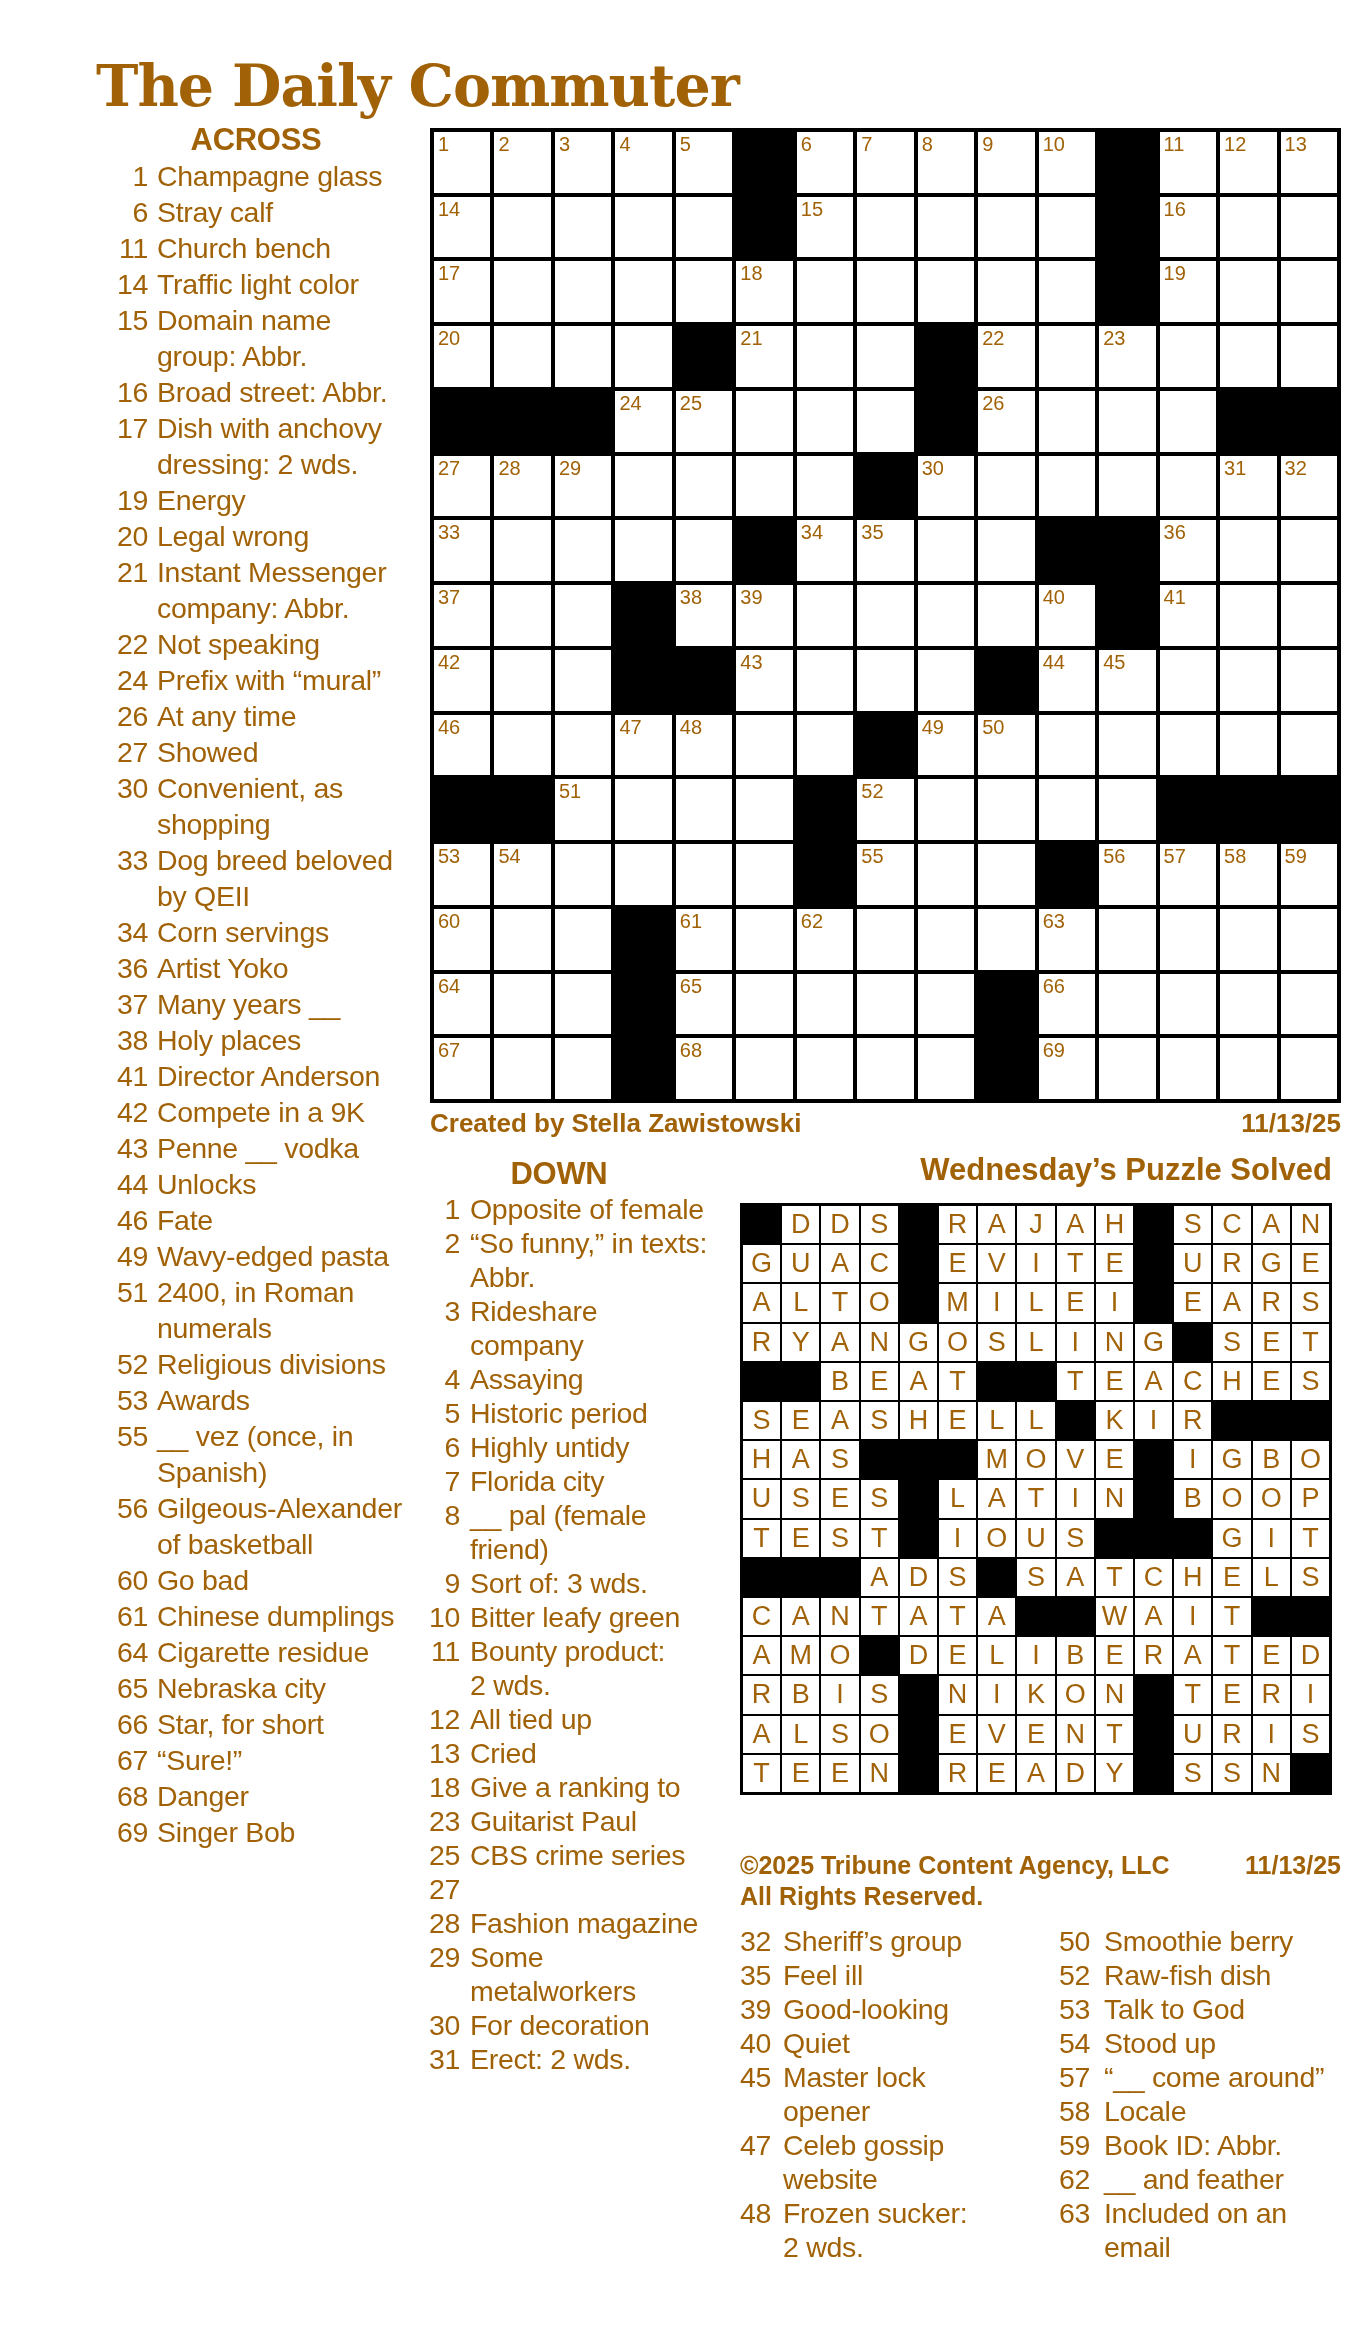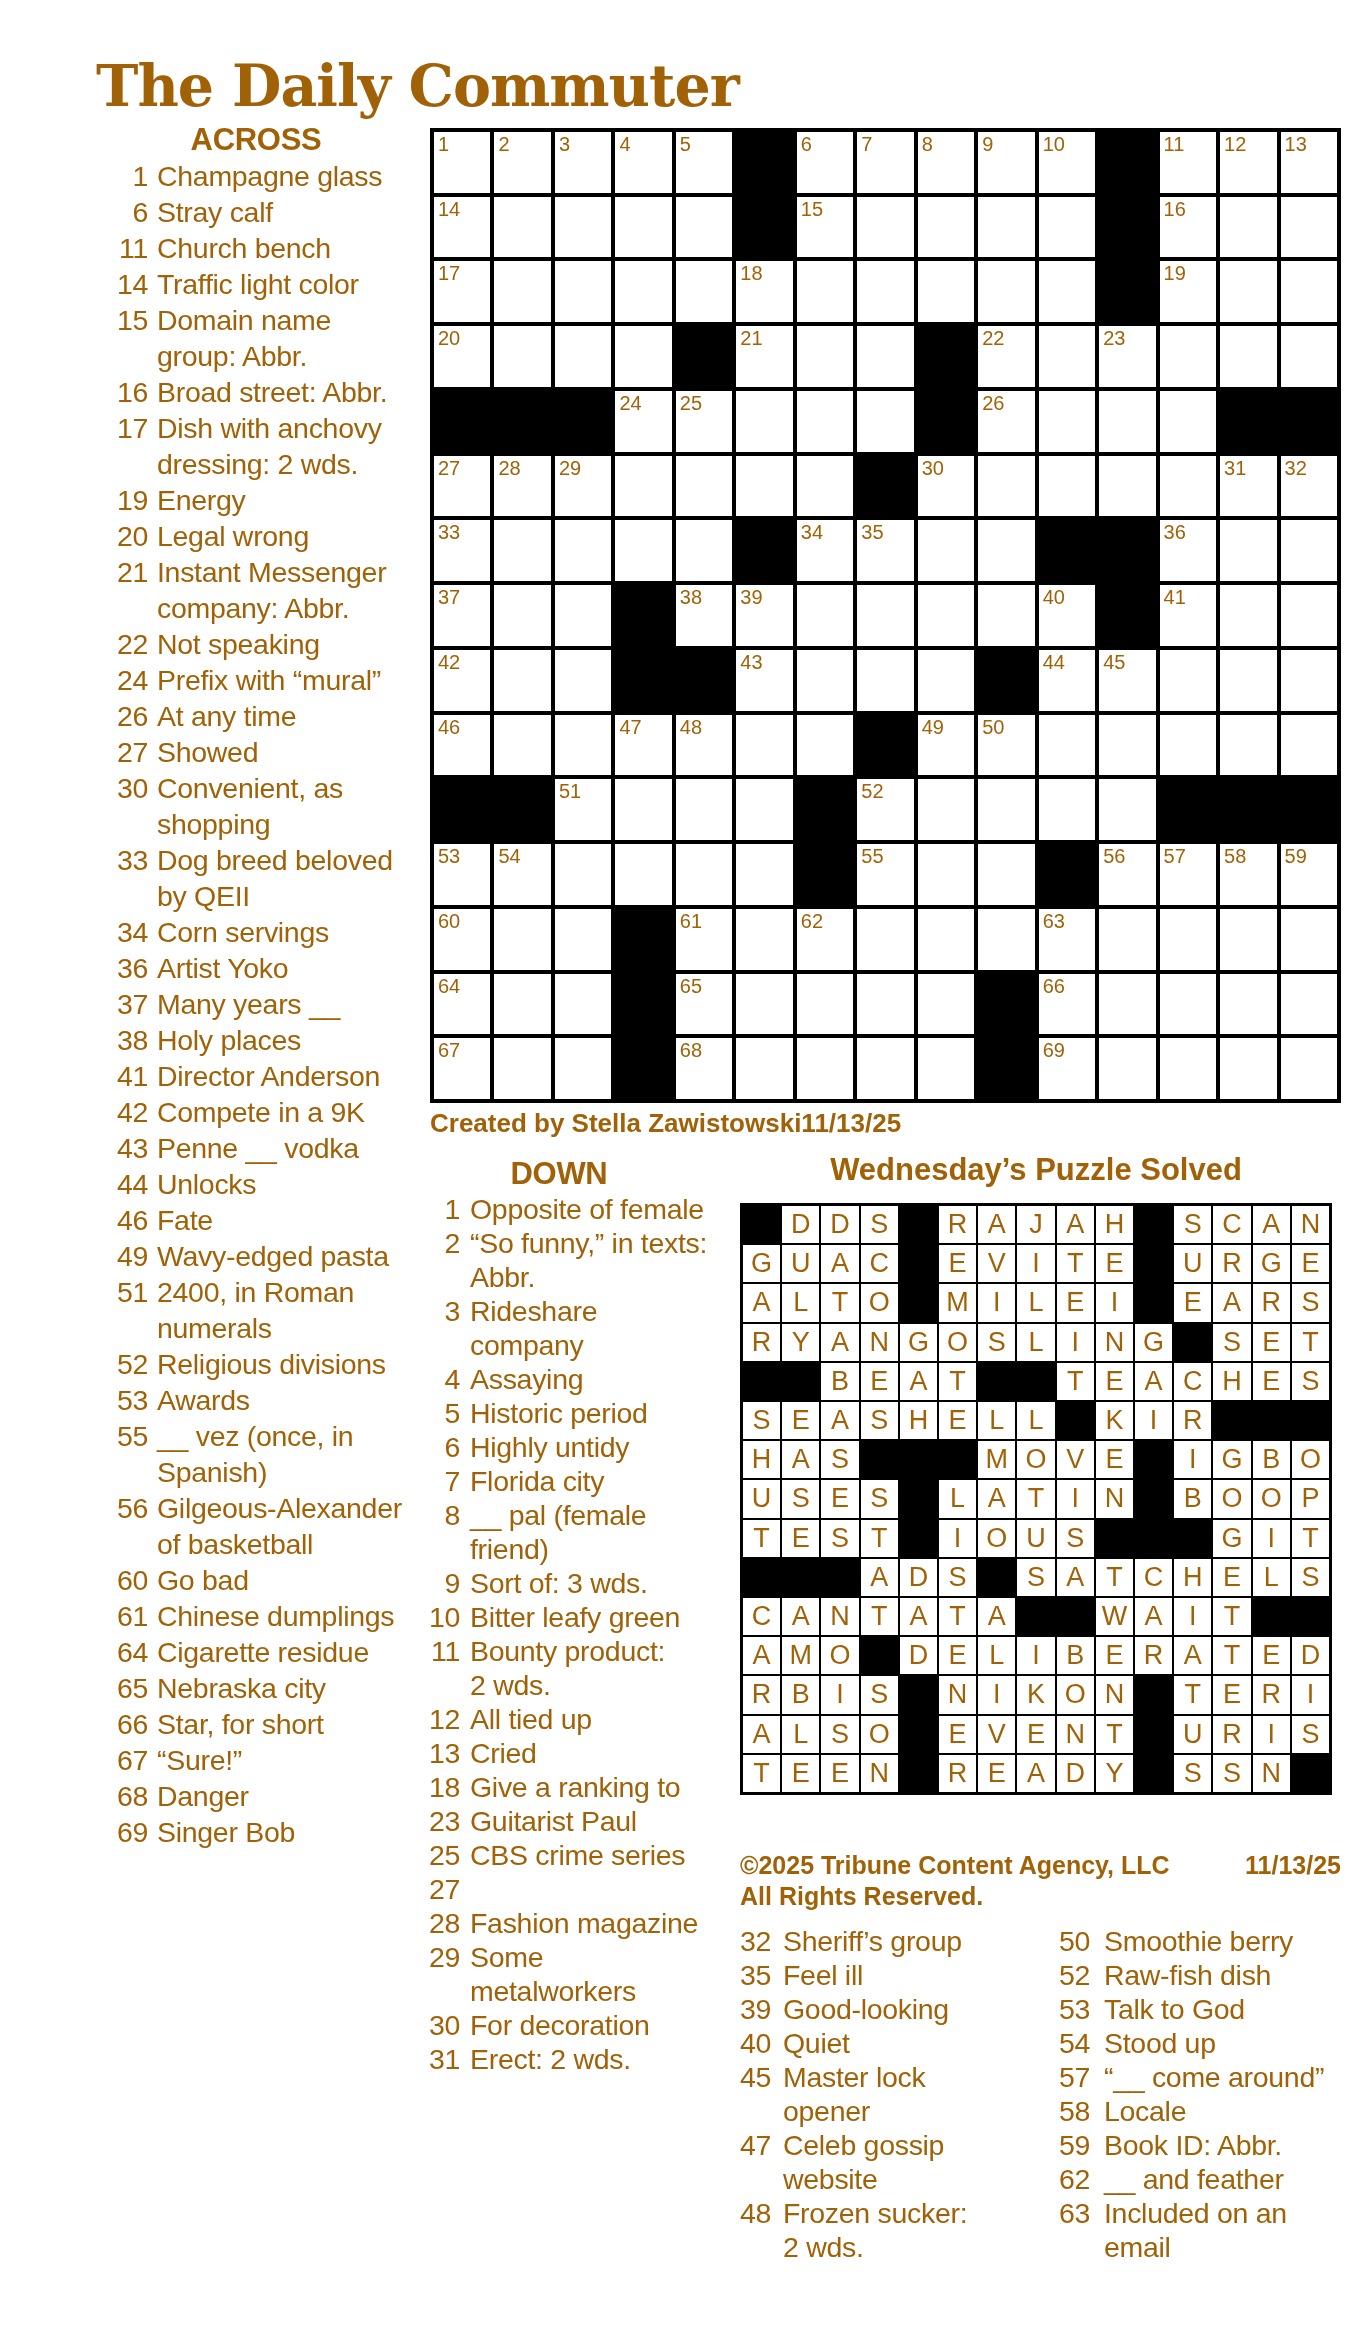--- a/index.html
+++ b/index.html
@@ -22,23 +22,23 @@
   #down-col3 .clue{grid-template-columns:50px 1fr;column-gap:14px;}
   
   #grid{position:absolute;left:430px;top:128px;width:911px;height:975px;box-sizing:border-box;
         border:4px solid #000;background:#000;display:grid;
         grid-template-columns:repeat(15,1fr);grid-template-rows:repeat(15,1fr);gap:4px;}
   #grid .cell{background:#fff;position:relative;}
   #grid .cell.black{background:#000;}
   #grid .cnum{position:absolute;top:0px;left:4px;font-size:20px;line-height:24px;}
   
   #byline-row{position:absolute;left:430px;top:1108px;width:911px;display:flex;
-              justify-content:flex-start;font-weight:700;font-size:26px;}
+              justify-content:space-between;font-weight:700;font-size:26px;}
   
-  #solved-header{position:absolute;left:740px;top:1152px;width:592px;text-align:center;
+  #solved-header{position:absolute;left:740px;top:1152px;width:592px;text-align:right;
                  font-weight:700;font-size:31px;}
   #solved{position:absolute;left:740px;top:1203px;width:592px;height:592px;box-sizing:border-box;
           border:3px solid #000;background:#000;display:grid;
           grid-template-columns:repeat(15,1fr);grid-template-rows:repeat(15,1fr);gap:2px;}
   #solved .scell{background:#fff;display:flex;align-items:center;justify-content:center;
                  font-size:27px;}
   #solved .scell.black{background:#000;}
   
   #copyright-row{position:absolute;left:740px;top:1850px;width:601px;display:flex;
                  justify-content:space-between;align-items:flex-start;

